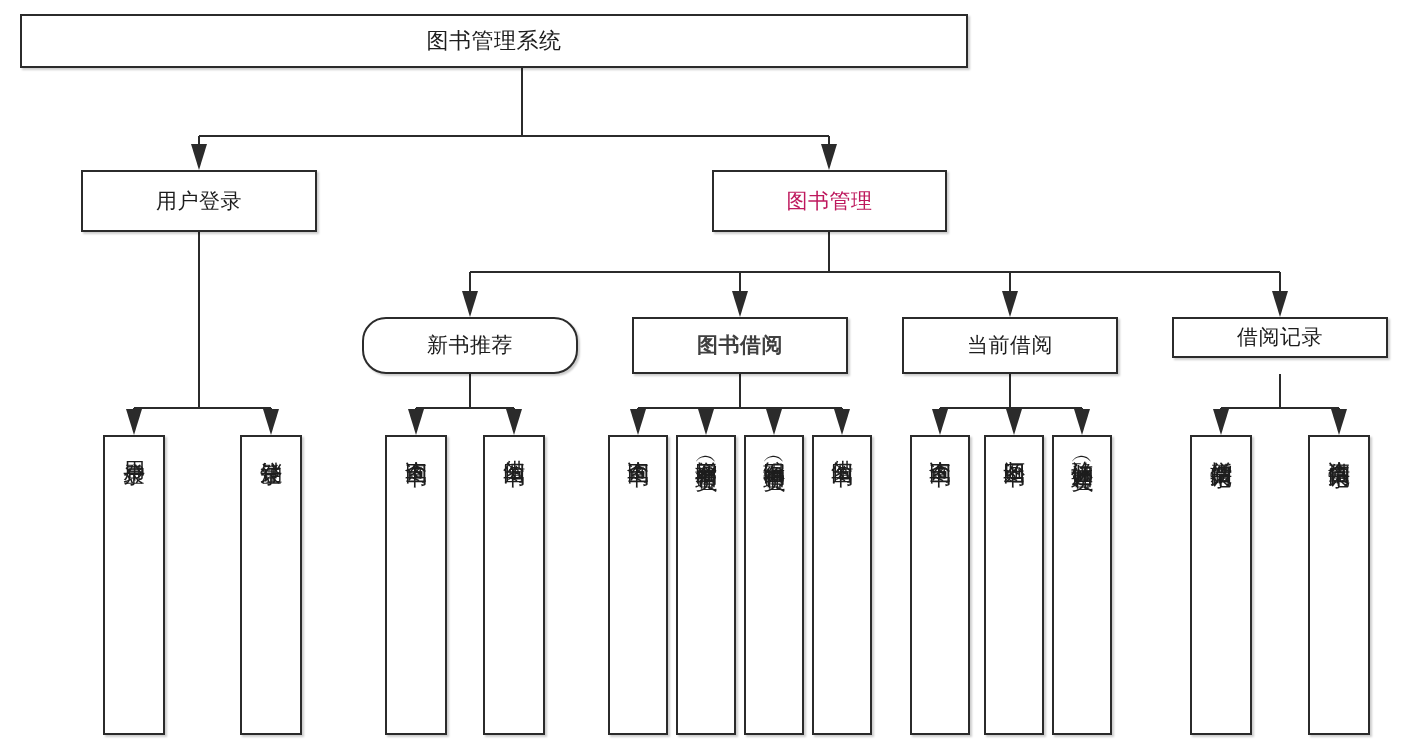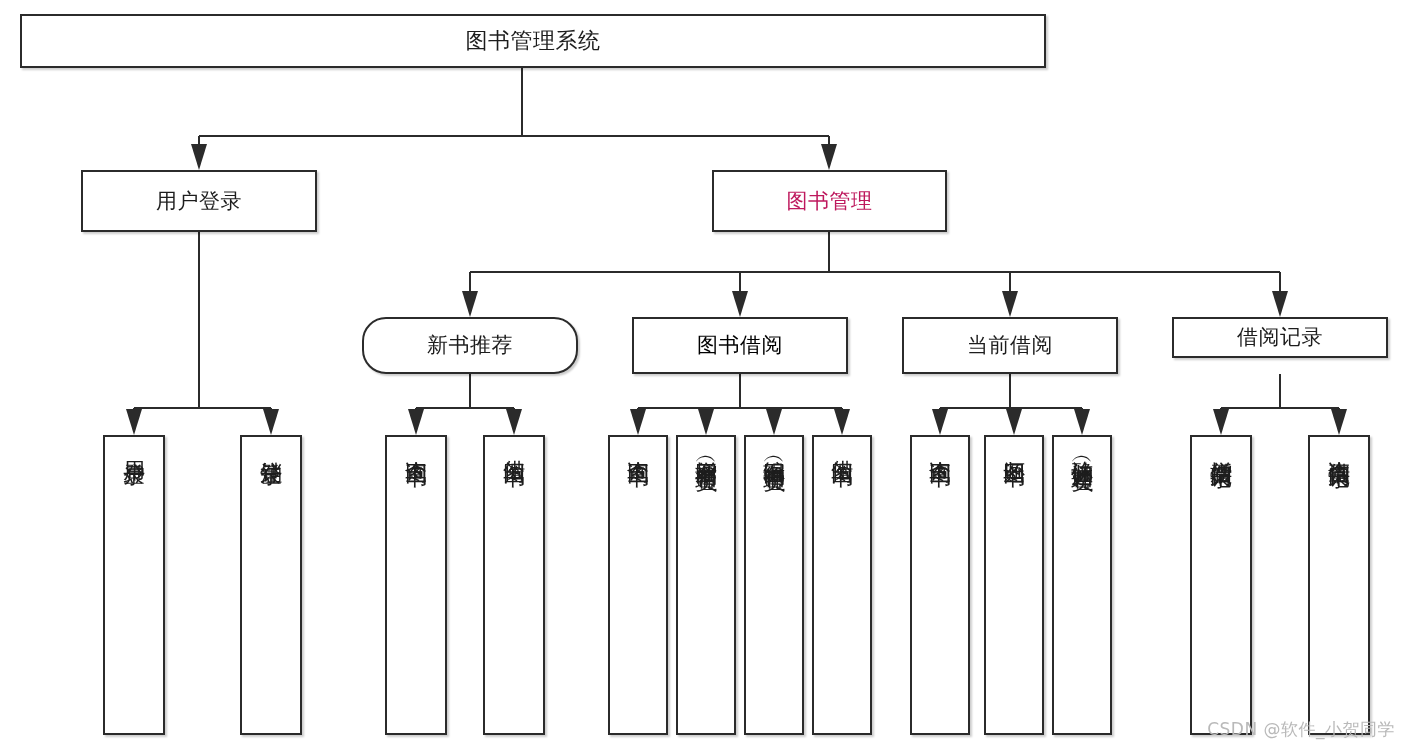--- a/index.html
+++ b/index.html
@@ -124,34 +124,34 @@
       <polygon points="1074,409 1090,409 1082,435" fill="#2b2b2b"></polygon>
       <line x1="1280" y1="374" x2="1280" y2="408" stroke="#2b2b2b" stroke-width="2.5" shape-rendering="crispEdges"></line>
       <line x1="1221" y1="408" x2="1339" y2="408" stroke="#2b2b2b" stroke-width="2.5" shape-rendering="crispEdges"></line>
       <line x1="1221" y1="408" x2="1221" y2="411" stroke="#2b2b2b" stroke-width="2.5" shape-rendering="crispEdges"></line>
       <polygon points="1213,409 1229,409 1221,435" fill="#2b2b2b"></polygon>
       <line x1="1339" y1="408" x2="1339" y2="411" stroke="#2b2b2b" stroke-width="2.5" shape-rendering="crispEdges"></line>
       <polygon points="1331,409 1347,409 1339,435" fill="#2b2b2b"></polygon>
     </svg>
 
   <div id="node-layer">
-      <div class="node root" style="left: 20px; top: 14px; width: 1026px; height: 54px; border-color: rgb(43, 43, 43); background: rgb(255, 255, 255);">
+      <div class="node root" style="left: 20px; top: 14px; width: 948px; height: 54px; border-color: rgb(43, 43, 43); background: rgb(255, 255, 255);">
         <span class="label" style="color: rgb(29, 29, 29);">图书管理系统</span>
       </div>
       <div class="node" style="left: 81px; top: 170px; width: 236px; height: 62px; border-color: rgb(43, 43, 43); background: rgb(255, 255, 255);">
         <span class="label" style="color: rgb(29, 29, 29);">用户登录</span>
       </div>
       <div class="node" style="left: 712px; top: 170px; width: 235px; height: 62px; border-color: rgb(43, 43, 43); background: rgb(255, 255, 255);">
         <span class="label" style="color: #be185d;">图书管理</span>
       </div>
       <div class="node" style="left: 362px; top: 317px; width: 216px; height: 57px; border-color: rgb(43, 43, 43); background: rgb(255, 255, 255); border-radius: 24px;">
         <span class="label" style="color: rgb(29, 29, 29);">新书推荐</span>
       </div>
       <div class="node" style="left: 632px; top: 317px; width: 216px; height: 57px; border-color: rgb(43, 43, 43); background: rgb(255, 255, 255);">
-        <span class="label" style="color: #000000;">图书借阅</span>
+        <span class="label" style="color: #404040; font-weight: bold;">图书借阅</span>
       </div>
       <div class="node" style="left: 902px; top: 317px; width: 216px; height: 57px; border-color: rgb(43, 43, 43); background: rgb(255, 255, 255);">
         <span class="label" style="color: rgb(29, 29, 29);">当前借阅</span>
       </div>
       <div class="node" style="left: 1172px; top: 317px; width: 216px; height: 41px; border-color: rgb(43, 43, 43); background: rgb(255, 255, 255);">
         <span class="label" style="color: rgb(29, 29, 29);">借阅记录</span>
       </div>
       <div class="node vertical" style="left: 103px; top: 435px; width: 62px; height: 300px; border-color: rgb(43, 43, 43); background: rgb(255, 255, 255);">
         <span class="label" style="color: rgb(29, 29, 29);">用户登录</span>
       </div>
@@ -186,14 +186,13 @@
         <span class="label" style="color: rgb(29, 29, 29);">确认归还（管理员）</span>
       </div>
       <div class="node vertical" style="left: 1190px; top: 435px; width: 62px; height: 300px; border-color: rgb(43, 43, 43); background: rgb(255, 255, 255);">
         <span class="label" style="color: rgb(29, 29, 29);">新增借阅记录</span>
       </div>
       <div class="node vertical" style="left: 1308px; top: 435px; width: 62px; height: 300px; border-color: rgb(43, 43, 43); background: rgb(255, 255, 255);">
         <span class="label" style="color: rgb(29, 29, 29);">查询借阅记录</span>
       </div>
     </div>
 
-  <div class="watermark">CSDN @软件_小贺同学</div>
 </div>
 
 </body></html>

